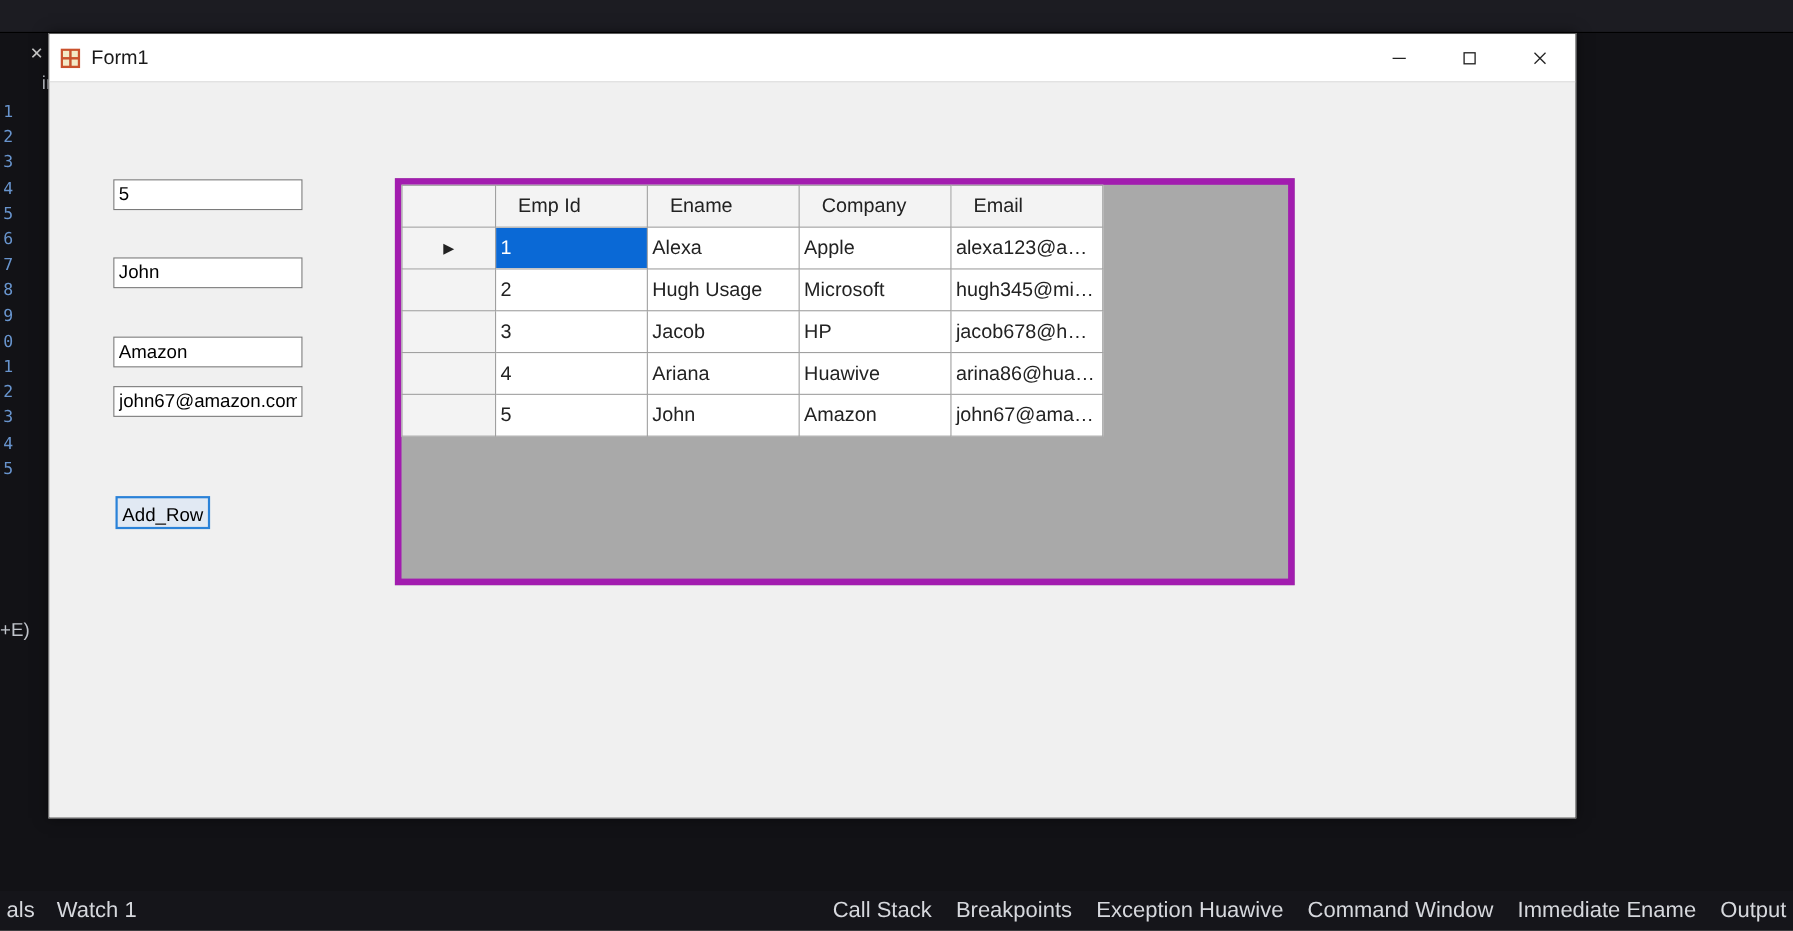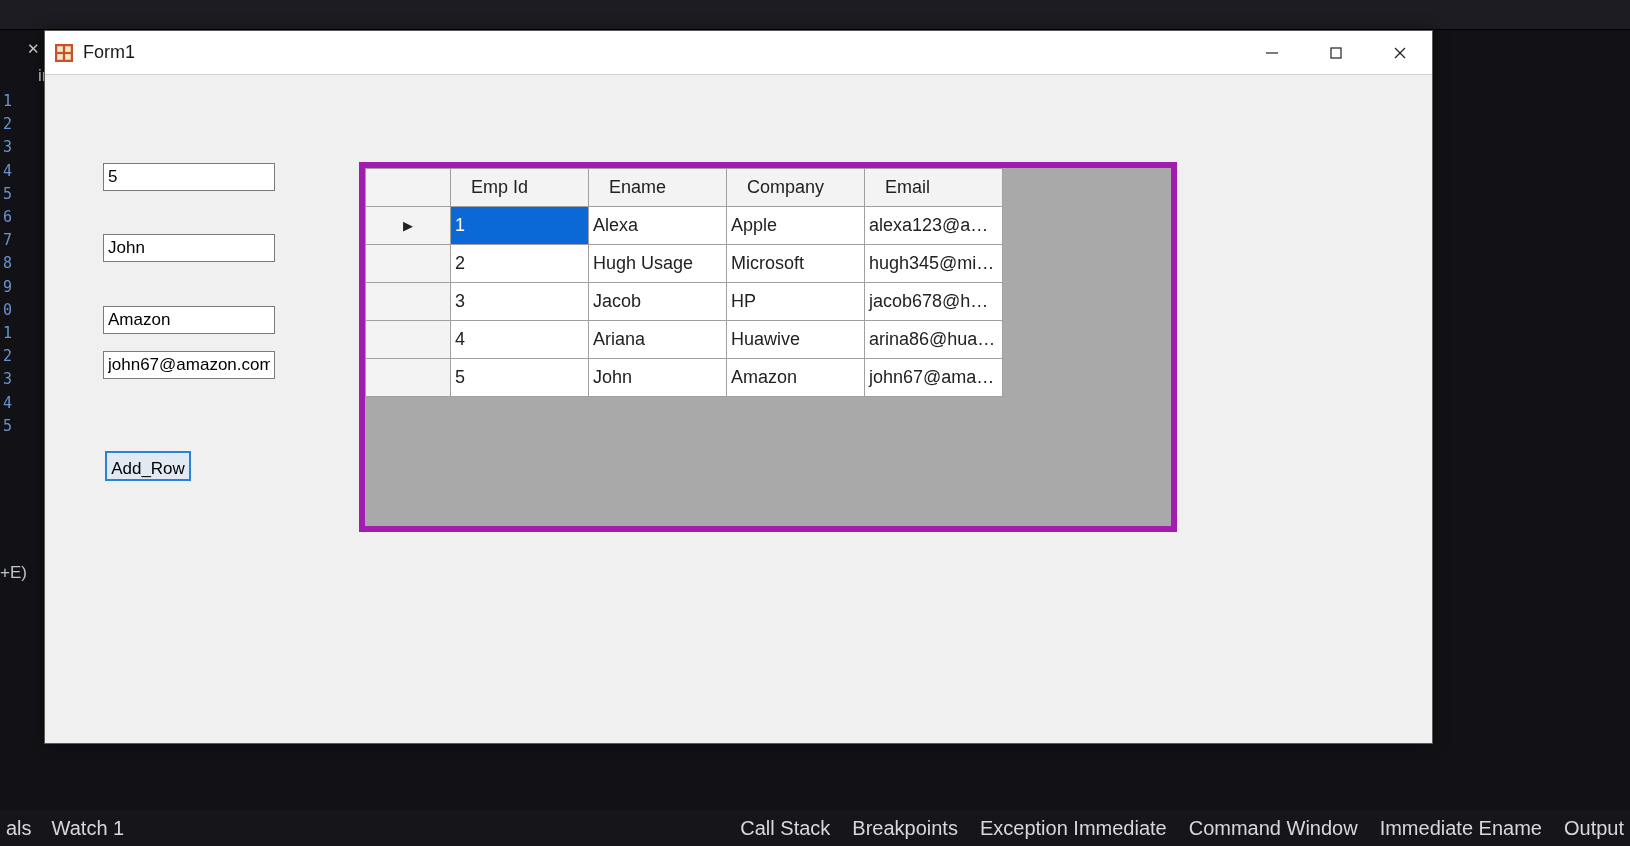--- a/index.html
+++ b/index.html
@@ -257,21 +257,21 @@
     </div>
   <div class="ide-label-e">+E)</div>
 
 
   <div class="ide-bottom">
     <span>als</span>
     <span>Watch 1</span>
     <div class="right-group">
       <span>Call Stack</span>
       <span>Breakpoints</span>
-      <span>Exception Immediate</span>
+      <span>Exception Huawive</span>
       <span>Command Window</span>
       <span>Immediate Ename</span>
       <span>Output</span>
     </div>
   </div>
 </div>
 
 <div class="form-window">
   <div class="titlebar">
     <span class="app-icon">

